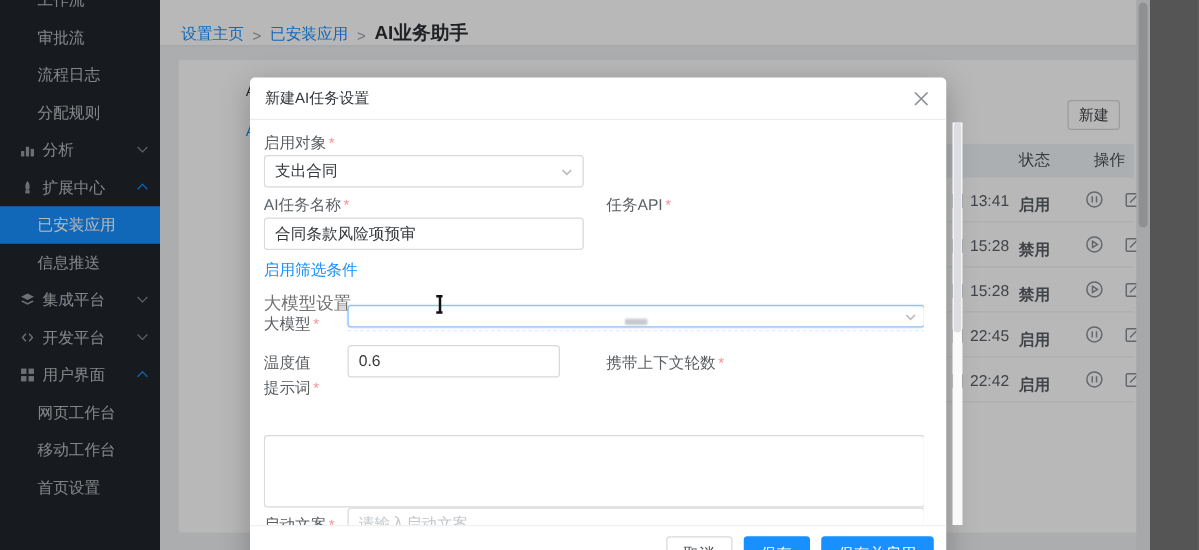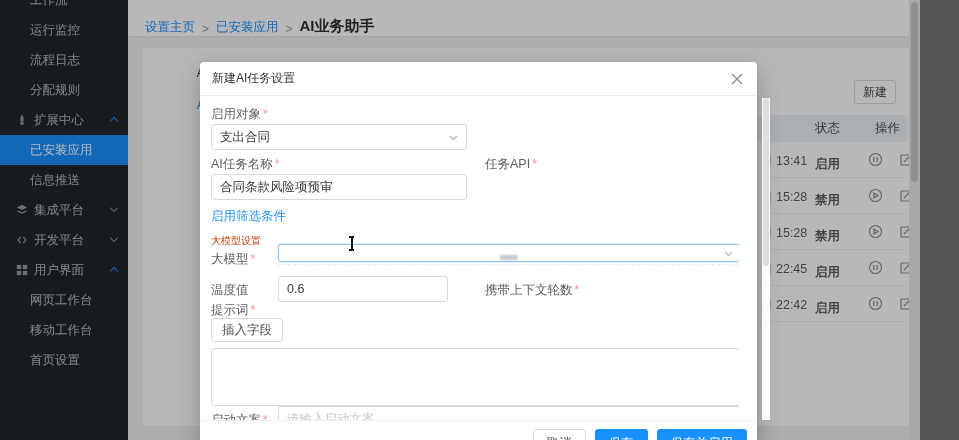--- a/index.html
+++ b/index.html
@@ -70,21 +70,21 @@
   .f-label { position:absolute; font-size:12.5px; color:#5a5f64; }
   .req { color:#f56c6c; opacity:0.75; font-size:12px; margin-left:2px; }
   .f-input { position:absolute; height:26px; border:1px solid #d9d9d9; border-radius:3px;
              font-size:12.5px; color:#34383c; padding:0 8px; font-family:inherit; background:#fff; }
   .f-input::placeholder { color:#c3c7cb; }
   .f-select { position:absolute; border:1px solid #d9d9d9; border-radius:3px; background:#fff;
               font-size:12.5px; color:#34383c; display:flex; align-items:center; padding:0 8px; cursor:pointer; }
   .sel-chev { margin-left:auto; width:9px; height:9px; }
   .sel-chev svg { display:block; width:9px; height:9px; stroke:#b9bdc2; stroke-width:1.4; fill:none; }
   .f-link { position:absolute; font-size:12.5px; color:#1890ff; cursor:pointer; }
-  .section-label { position:absolute; font-size:10px; color:#c2410c; }
+  .section-label { position:absolute; font-size:14px; color:#737373; }
 
   .model-select { left:67px; top:148px; width:462px; height:18px; border:1px solid #8ec1f5;
                   box-shadow:0 0 0 1px rgba(24,144,255,0.12); padding:0 6px; }
   .model-smudge { position:absolute; left:48%; bottom:1px; width:18px; height:5px;
                   background:#c6cace; filter:blur(1px); border-radius:1px; }
   .model-dashed { position:absolute; left:67px; top:168px; width:462px; border-bottom:1px dashed #e3ecf4; }
   .ibeam { position:absolute; left:136px; top:140px; width:9px; height:15px; z-index:12; }
   .ibeam::before, .ibeam::after { content:""; position:absolute; left:2px; width:5px; height:1.6px; background:#111; }
   .ibeam::before { top:0; } .ibeam::after { bottom:0; }
   .ibeam span { position:absolute; left:4px; top:1px; bottom:1px; width:1.6px; background:#111; display:block; }
@@ -103,24 +103,35 @@
   .btn.primary { background:#1890ff; border:1px solid #1890ff; color:#fff; }
 </style>
 </head>
 <body>
 
 <div class="page">
 
   <nav class="sidebar">
     <div class="menu">
       <div class="menu-item sub"><span>工作流</span></div>
-      <div class="menu-item sub"><span>运行监控</span></div>
+      <div class="menu-item sub"><span>审批流</span></div>
       <div class="menu-item sub"><span>流程日志</span></div>
       <div class="menu-item sub"><span>分配规则</span></div>
 
+      <div class="menu-item parent">
+        <span class="p-icon">
+          <svg viewBox="0 0 14 14">
+              <rect x="1" y="8" width="3" height="5"></rect>
+              <rect x="5.5" y="4" width="3" height="9"></rect>
+              <rect x="10" y="6" width="3" height="7"></rect>
+            </svg>
+        </span>
+        <span>分析</span>
+        <i class="chev down"></i>
+      </div>
 
       <div class="menu-item parent">
         <span class="p-icon">
           <svg viewBox="0 0 14 14">
               <path d="M7 1 C9 3 9.5 6 8.5 9 L5.5 9 C4.5 6 5 3 7 1 Z"></path>
               <rect x="5" y="9.5" width="4" height="3"></rect>
             </svg>
         </span>
         <span>扩展中心</span>
         <i class="chev up"></i>
@@ -398,21 +409,20 @@
       <span class="ibeam">
           <span></span>
         </span>
 
       <span class="f-label" style="left:0;top:186px">温度值</span>
       <input class="f-input" style="left: 67px; top: 180px; width: 170px;" value="0.6">
       <span class="f-label" style="left:274px;top:186px"><span>携带上下文轮数</span><span class="req">*</span></span>
 
       <span class="f-label" style="left:0;top:206px;top:206px"></span>
       <span class="f-label" style="left:0;top:206px"><span>提示词</span><span class="req">*</span></span>
-      <button class="insert-btn">插入字段</button>
       <textarea class="prompt-area" style=""></textarea>
 
       <span class="f-label" style="left:0;top:316px"><span>启动文案</span><span class="req">*</span></span>
       <input class="f-input" style="left: 67px; top: 310px; width: 462px;" placeholder="请输入启动文案">
     </div>
 
     <div class="m-scroll-track">
       <div class="m-scroll-thumb"></div>
     </div>
 

